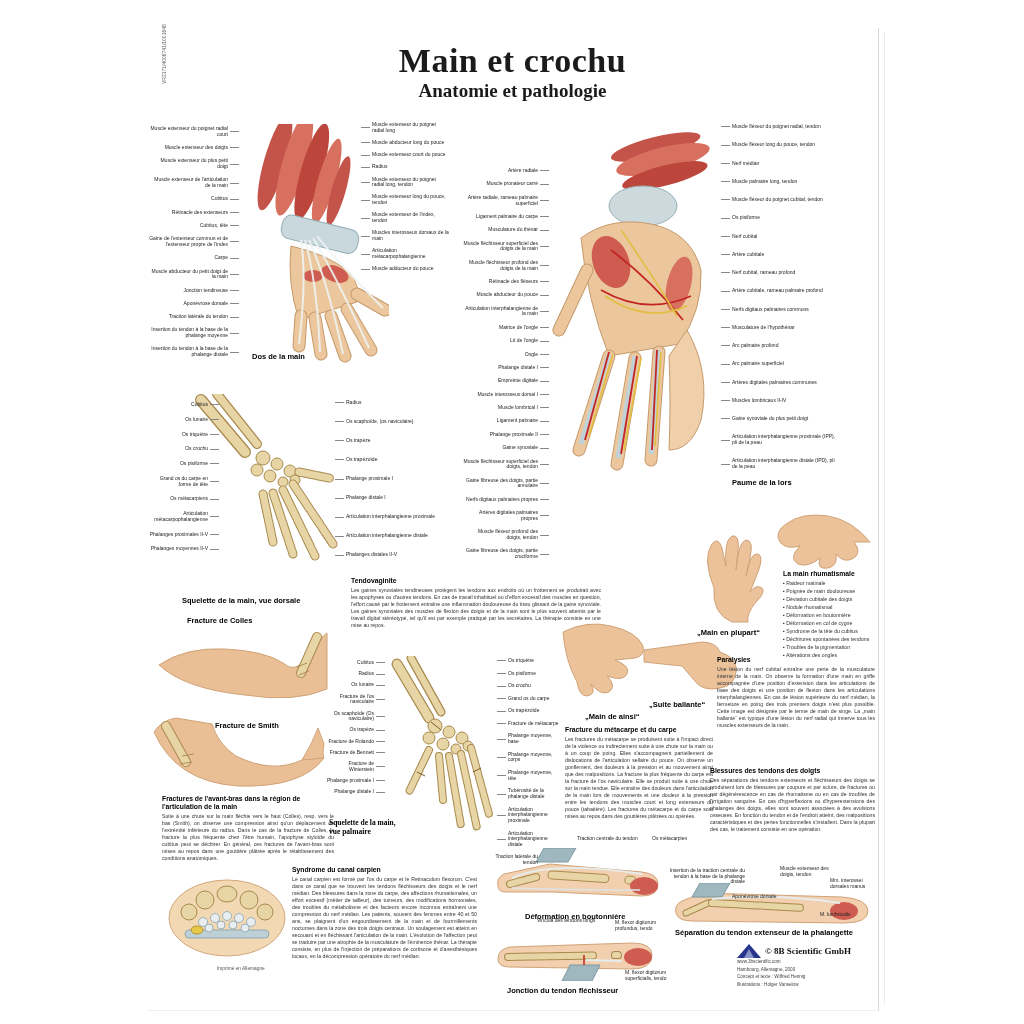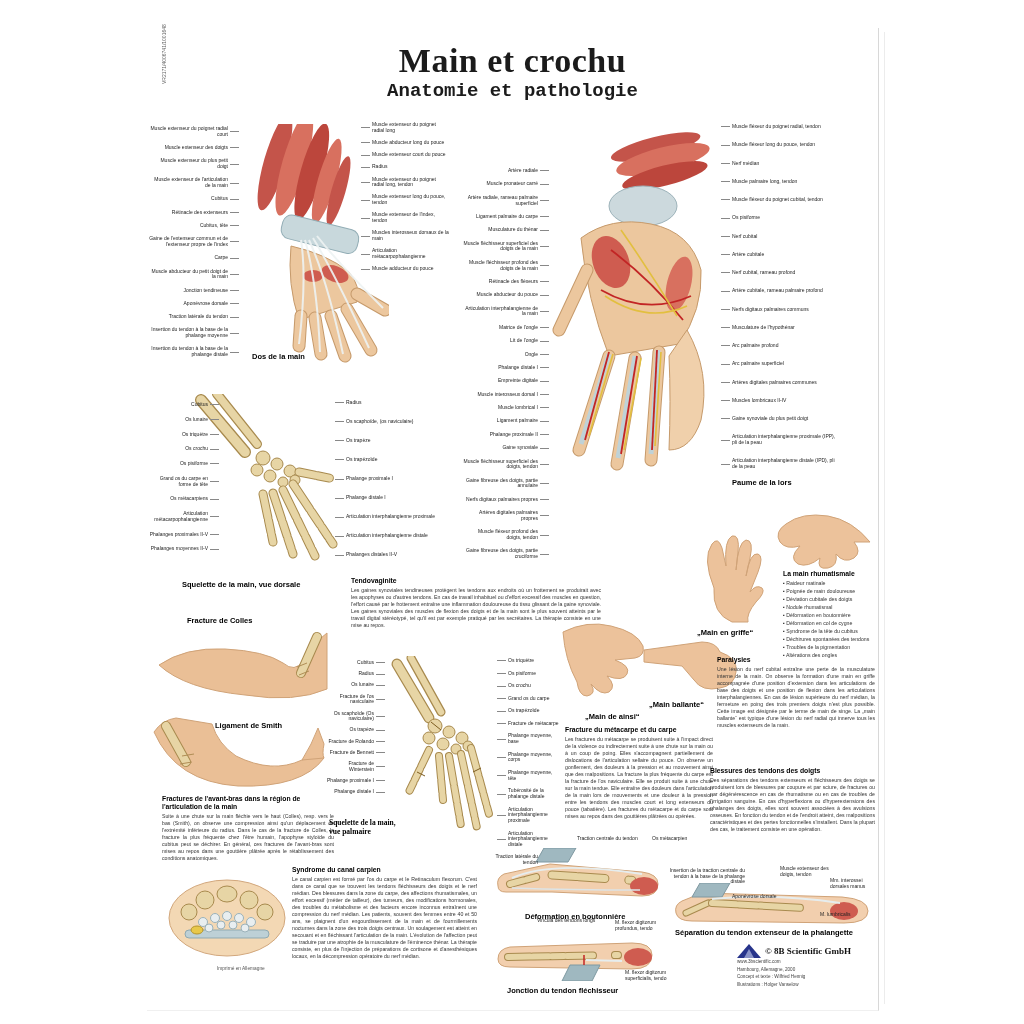--- a/index.html
+++ b/index.html
@@ -4,21 +4,21 @@
 <style>
   html,body{margin:0;padding:0;}
   body{width:1024px;height:1024px;background:#ffffff;position:relative;
        font-family:"Liberation Sans",sans-serif;overflow:hidden;}
   #poster{position:absolute;left:147px;top:28px;width:731px;height:982px;background:#fff;
           border-right:1px solid #d8d8d8;border-bottom:1px solid #f0f0f0;}
   #poster::after{content:"";position:absolute;right:-7px;top:4px;height:99%;width:1px;background:#ececec;}
   .abs{position:absolute;}
   .title{font-family:"Liberation Serif",serif;font-weight:bold;font-size:34px;color:#1b1b1b;
          text-align:center;width:100%;letter-spacing:.5px;}
-  .subtitle{font-family:Liberation Mono, monospace;font-weight:bold;font-size:19px;color:#1b1b1b;
+  .subtitle{font-family:Liberation Serif, serif;font-weight:bold;font-size:19px;color:#1b1b1b;
          text-align:center;width:100%;}
   .code-vert{font-size:5px;color:#666;transform:rotate(-90deg);transform-origin:left top;white-space:nowrap;}
   .lblcol{display:flex;flex-direction:column;justify-content:space-between;}
   .side-left{align-items:flex-end;}
   .side-left .lbl{text-align:right;}
   .side-right{align-items:flex-start;}
   .lbl-row{display:flex;align-items:center;gap:2px;}
   .side-right .lead{order:-1;}
   .lbl{font-size:5px;line-height:1.15;color:#222;max-width:86px;}
   .lead{width:9px;height:1px;background:#888;flex:none;}
@@ -530,21 +530,21 @@
     </div>
       <div class="lbl-row">
       <span class="lbl" style="max-width:100px">Articulation interphalangienne distale</span>
         <span class="lead"></span>
     </div>
       <div class="lbl-row">
       <span class="lbl" style="max-width:100px">Phalanges distales II-V</span>
         <span class="lead"></span>
     </div>
     </div>
-  <div class="abs fig-caption" style="left:35px;top:552px">Squelette de la main, vue dorsale</div>
+  <div class="abs fig-caption" style="left:35px;top:568px">Squelette de la main, vue dorsale</div>
 
   <div class="abs tblock" style="left:204px;top:549px;width:250px">
     <div class="t-title">Tendovaginite</div>
     <div>Les gaines synoviales tendineuses protègent les tendons aux endroits où un frottement se produirait avec les apophyses ou d'autres tendons. En cas de travail inhabituel ou d'effort excessif des muscles en question, l'effort causé par le frottement entraîne une inflammation douloureuse du tissu glissant de la gaine synoviale. Les gaines synoviales des muscles de flexion des doigts et de la main sont le plus souvent atteints par le travail digital stéréotypé, tel qu'il est par exemple pratiqué par les secrétaires. La thérapie consiste en une mise au repos.</div>
   </div>
 
   <svg class="abs" style="left:8px;top:595px" width="175" height="80" viewBox="0 0 175 80">
     <path d="M4,42 Q30,24 70,26 Q110,28 128,40 Q140,50 148,38 Q156,22 172,10 L172,66 Q140,80 90,72 Q30,66 4,42 Z" fill="#eabf96" stroke="#d0a378"></path>
     <line x1="162" y1="14" x2="146" y2="50" stroke="#a88a4e" stroke-width="10" stroke-linecap="round"></line>
     <line x1="162" y1="14" x2="146" y2="50" stroke="#e7d5a5" stroke-width="8" stroke-linecap="round"></line>
@@ -552,21 +552,21 @@
   </svg>
   <div class="abs fig-caption" style="left:40px;top:588px">Fracture de Colles</div>
 
   <svg class="abs" style="left:5px;top:676px" width="175" height="86" viewBox="0 0 175 86">
     <path d="M2,28 Q10,16 24,14 L60,20 Q66,40 84,52 Q120,70 150,56 Q166,46 172,54 Q150,84 86,82 Q24,78 2,28 Z" fill="#eabf96" stroke="#d0a378"></path>
     <path d="M150,56 Q160,40 166,24 L172,40 Q170,50 172,54 Z" fill="#eabf96" stroke="#d0a378"></path>
     <line x1="14" y1="22" x2="34" y2="58" stroke="#a88a4e" stroke-width="10" stroke-linecap="round"></line>
     <line x1="14" y1="22" x2="34" y2="58" stroke="#e7d5a5" stroke-width="8" stroke-linecap="round"></line>
     <path d="M30,52 L42,50 M28,60 L40,58" stroke="#b08d55" stroke-width="1" fill="none"></path>
   </svg>
-  <div class="abs fig-caption" style="left:68px;top:693px">Ligament de Smith</div>
+  <div class="abs fig-caption" style="left:68px;top:693px">Fracture de Smith</div>
 
   <div class="abs tblock" style="left:15px;top:767px;width:172px">
     <div class="t-title">Fractures de l'avant-bras dans la région de l'articulation de la main</div>
     <div>Suite à une chute sur la main fléchie vers le haut (Colles), resp. vers le bas (Smith), on observe une compression ainsi qu'un déplacement de l'extrémité inférieure du radius. Dans le cas de la fracture de Colles, la fracture la plus fréquente chez l'être humain, l'apophyse styloïde du cubitus peut se déchirer. En général, ces fractures de l'avant-bras sont mises au repos dans une gouttière plâtrée après le rétablissement des conditions anatomiques.</div>
   </div>
 
   <svg class="abs" style="left:230px;top:628px" width="120" height="212" viewBox="0 0 120 212">
     <g stroke="#a88a4e" fill="none" stroke-linecap="round">
       <line x1="20" y1="8" x2="52" y2="62" stroke-width="11"></line>
       <line x1="34" y1="2" x2="64" y2="56" stroke-width="9"></line>
@@ -731,35 +731,35 @@
   <div class="abs small-note" style="left:70px;top:938px">Imprimé en Allemagne</div>
 
   <div class="abs tblock" style="left:145px;top:838px;width:185px">
     <div class="t-title">Syndrome du canal carpien</div>
     <div>Le canal carpien est formé par l'os du carpe et le Retinaculum flexorum. C'est dans ce canal que se trouvent les tendons fléchisseurs des doigts et le nerf médian. Des blessures dans la zone du carpe, des affections rhumatismales, un effort excessif (métier de tailleur), des tumeurs, des modifications hormonales, des troubles du métabolisme et des facteurs encore inconnus entraînent une compression du nerf médian. Les patients, souvent des femmes entre 40 et 50 ans, se plaignent d'un engourdissement de la main et de fourmillements nocturnes dans la zone des trois doigts centraux. Un soulagement est atteint en secouant et en fléchissant l'articulation de la main. L'évolution de l'affection peut se traduire par une atrophie de la musculature de l'éminence thénar. La thérapie consiste, en plus de l'injection de préparations de cortisone et d'anesthésiques locaux, en la décompression opératoire du nerf médian.</div>
   </div>
 
   <svg class="abs" style="left:545px;top:490px" width="80" height="108" viewBox="0 0 80 108">
     <path d="M40,104 Q20,96 22,70 Q10,40 20,26 Q26,18 30,30 L34,48 Q32,22 40,18 Q48,16 46,34 L44,52 Q46,24 54,22 Q62,22 58,40 L54,58 Q58,34 66,36 Q72,38 66,54 L58,74 Q64,66 70,70 Q74,74 64,84 Q54,96 56,104 Z" fill="#ecc29b" stroke="#d0a378"></path>
   </svg>
-  <div class="abs fig-caption" style="left:550px;top:600px">„Main en griffe“</div>
+  <div class="abs fig-caption" style="left:550px;top:600px">„Main en plupart“</div>
 
   <svg class="abs" style="left:625px;top:474px" width="100" height="70" viewBox="0 0 100 70">
     <path d="M98,40 Q80,18 56,14 Q30,10 14,22 Q2,30 8,40 Q14,48 28,44 Q16,56 26,62 Q36,66 48,56 Q44,68 56,66 Q66,64 64,52 Q72,62 82,56 Q90,50 82,40 Z" fill="#ecc29b" stroke="#d0a378"></path>
   </svg>
 
   <svg class="abs" style="left:410px;top:584px" width="92" height="86" viewBox="0 0 92 86">
     <path d="M6,20 Q30,8 54,14 Q80,20 86,34 Q88,44 78,46 L58,48 Q74,54 70,62 Q66,70 50,64 Q60,74 52,80 Q44,84 34,72 Q40,82 30,84 Q22,84 20,70 Q8,48 6,20 Z" fill="#ecc29b" stroke="#d0a378"></path>
   </svg>
   <div class="abs fig-caption" style="left:438px;top:684px">„Main de ainsi“</div>
 
   <svg class="abs" style="left:495px;top:608px" width="100" height="60" viewBox="0 0 100 60">
     <path d="M2,14 L60,6 Q74,6 78,16 Q96,22 94,36 Q92,50 78,52 Q60,56 52,44 L40,30 Q20,28 2,26 Z" fill="#ecc29b" stroke="#d0a378"></path>
   </svg>
-  <div class="abs fig-caption" style="left:502px;top:672px">„Main ballante“</div>
+  <div class="abs fig-caption" style="left:502px;top:672px">„Suite ballante“</div>
 
   <div class="abs" style="left:636px;top:542px;width:95px">
     <div class="t-title">La main rhumatismale</div>
     <div class="bullets">
 
     <div class="b-item">Raideur matinale</div>
         <div class="b-item">Poignée de main douloureuse</div>
         <div class="b-item">Déviation cubitale des doigts</div>
         <div class="b-item">Nodule rhumatismal</div>
         <div class="b-item">Déformation en boutonnière</div>

